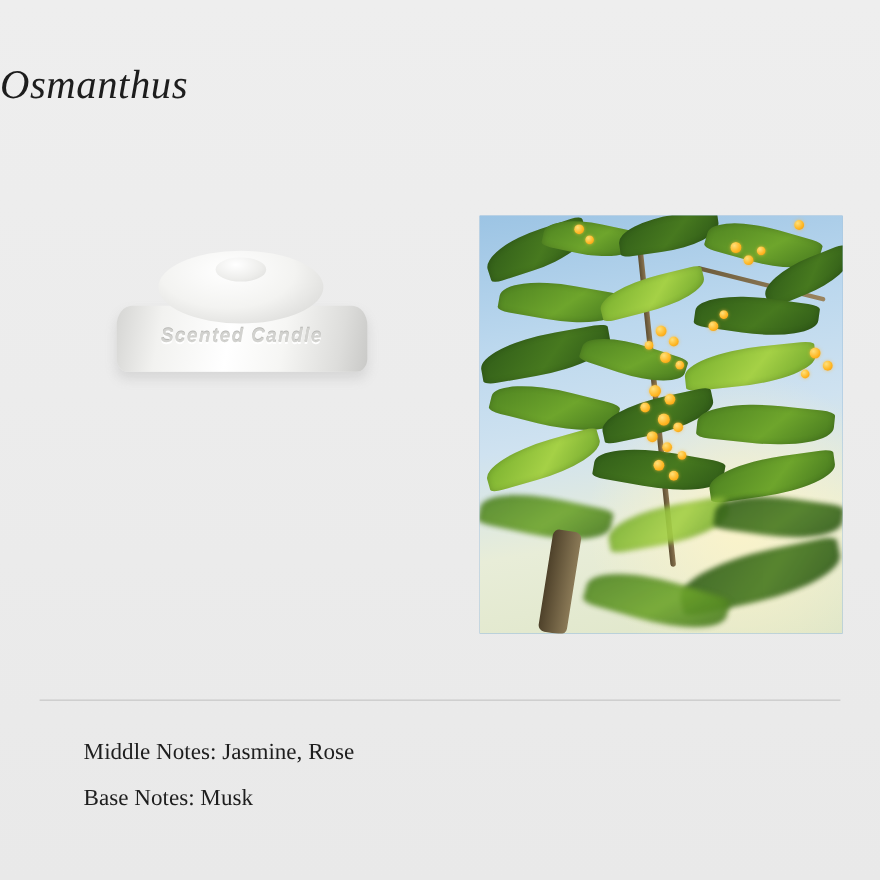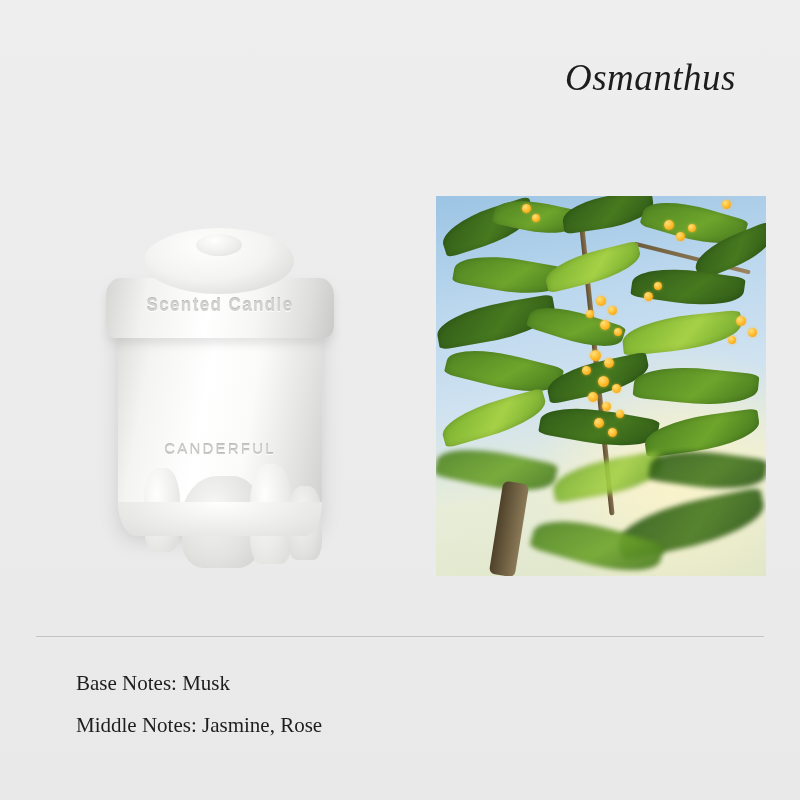--- a/index.html
+++ b/index.html
@@ -19,21 +19,21 @@
     height: 800px;
     background: linear-gradient(180deg, #eeeeee 0%, #ececec 45%, #e9e9e9 100%);
   }
 
   
   .title {
     position: absolute;
     top: 56px;
     left: 0;
     width: 736px;
-    text-align: right;
+    text-align: left;
     font-family: "Liberation Serif", serif;
     font-style: italic;
     font-size: 37px;
     letter-spacing: 0.5px;
     color: #1d1d1d;
   }
 
   
   .product-wrap {
     position: absolute;
@@ -109,20 +109,21 @@
     left: 0; right: 0;
     top: 18px;
     text-align: center;
     font-family: "Liberation Sans", sans-serif;
     font-weight: bold;
     font-size: 17px;
     letter-spacing: 1.4px;
     color: #d2d2cf;
     text-shadow: 0 1px 0 #ffffff, 0 -1px 0 #b9b9b6;
     transform: scaleY(1.05);
+    font-style: italic;
   }
   .lid-dome {
     position: absolute;
     left: 44px;
     top: 6px;
     width: 150px;
     height: 66px;
     background: radial-gradient(ellipse at 42% 28%, #ffffff 0%, #f3f3f1 50%, #e0e0de 78%, #d3d3d1 100%);
     border-radius: 50%;
   }
@@ -205,27 +206,20 @@
 </head>
 <body>
 
 <div class="page">
 
   <div class="title">Osmanthus</div>
 
   <div class="product-wrap">
     <div class="candle">
 
-      <div class="jar-body">
-        <div class="relief r1"></div>
-        <div class="relief r2 shade"></div>
-        <div class="relief r3"></div>
-        <div class="relief r4 shade"></div>
-        <div class="jar-text">CANDERFUL</div>
-      </div>
 
       <div class="lid">
         <div class="lid-text">Scented Candle</div>
       </div>
       <div class="lid-dome"></div>
       <div class="lid-knob"></div>
 
     </div>
   </div>
 
@@ -293,17 +287,17 @@
     <div class="flower" style="left:208px; top:96px;  width:9px;  height:9px;"></div>
     <div class="flower" style="left:218px; top:86px;  width:8px;  height:8px;"></div>
     <div class="flower" style="left:300px; top:120px; width:10px; height:10px;"></div>
     <div class="flower" style="left:312px; top:132px; width:9px;  height:9px;"></div>
     <div class="flower" style="left:292px; top:140px; width:8px;  height:8px;"></div>
   </div>
 
   <div class="divider"></div>
 
   <div class="notes">
+    <div class="note-line">Middle Notes: Jasmine, Rose</div>
     <div class="note-line">Base Notes: Musk</div>
-    <div class="note-line">Middle Notes: Jasmine, Rose</div>
   </div>
 
 </div>
 
 </body></html>

